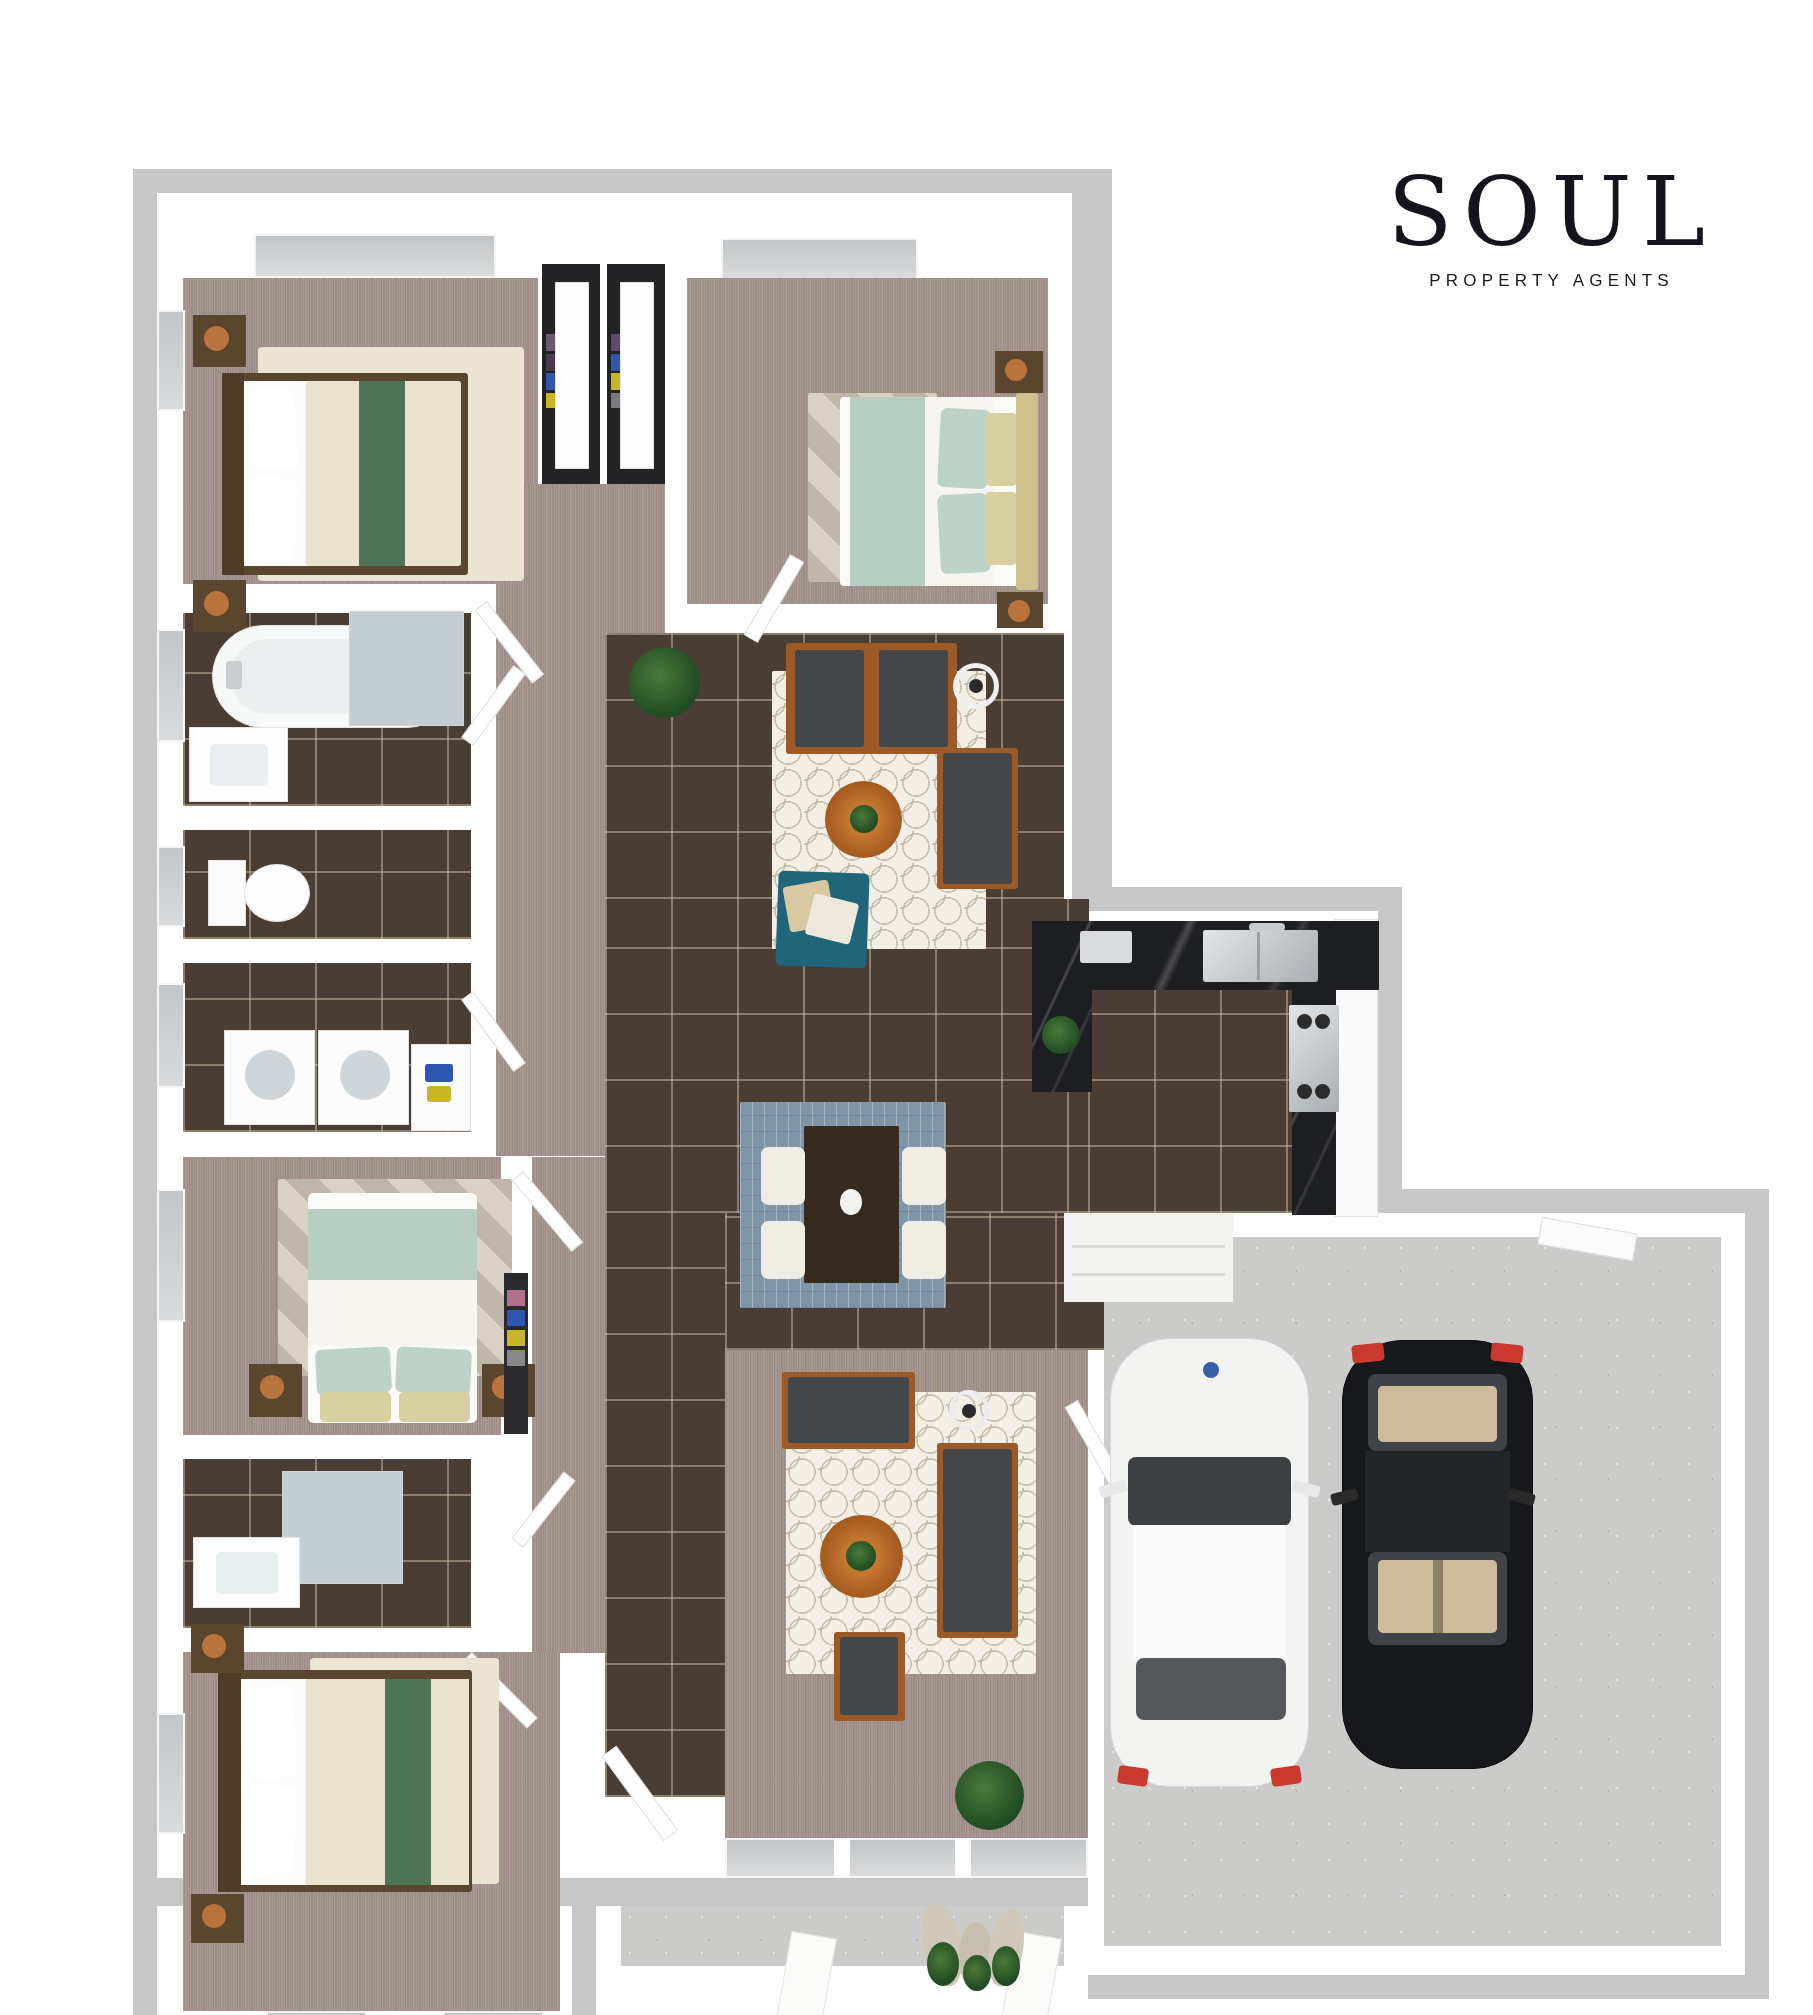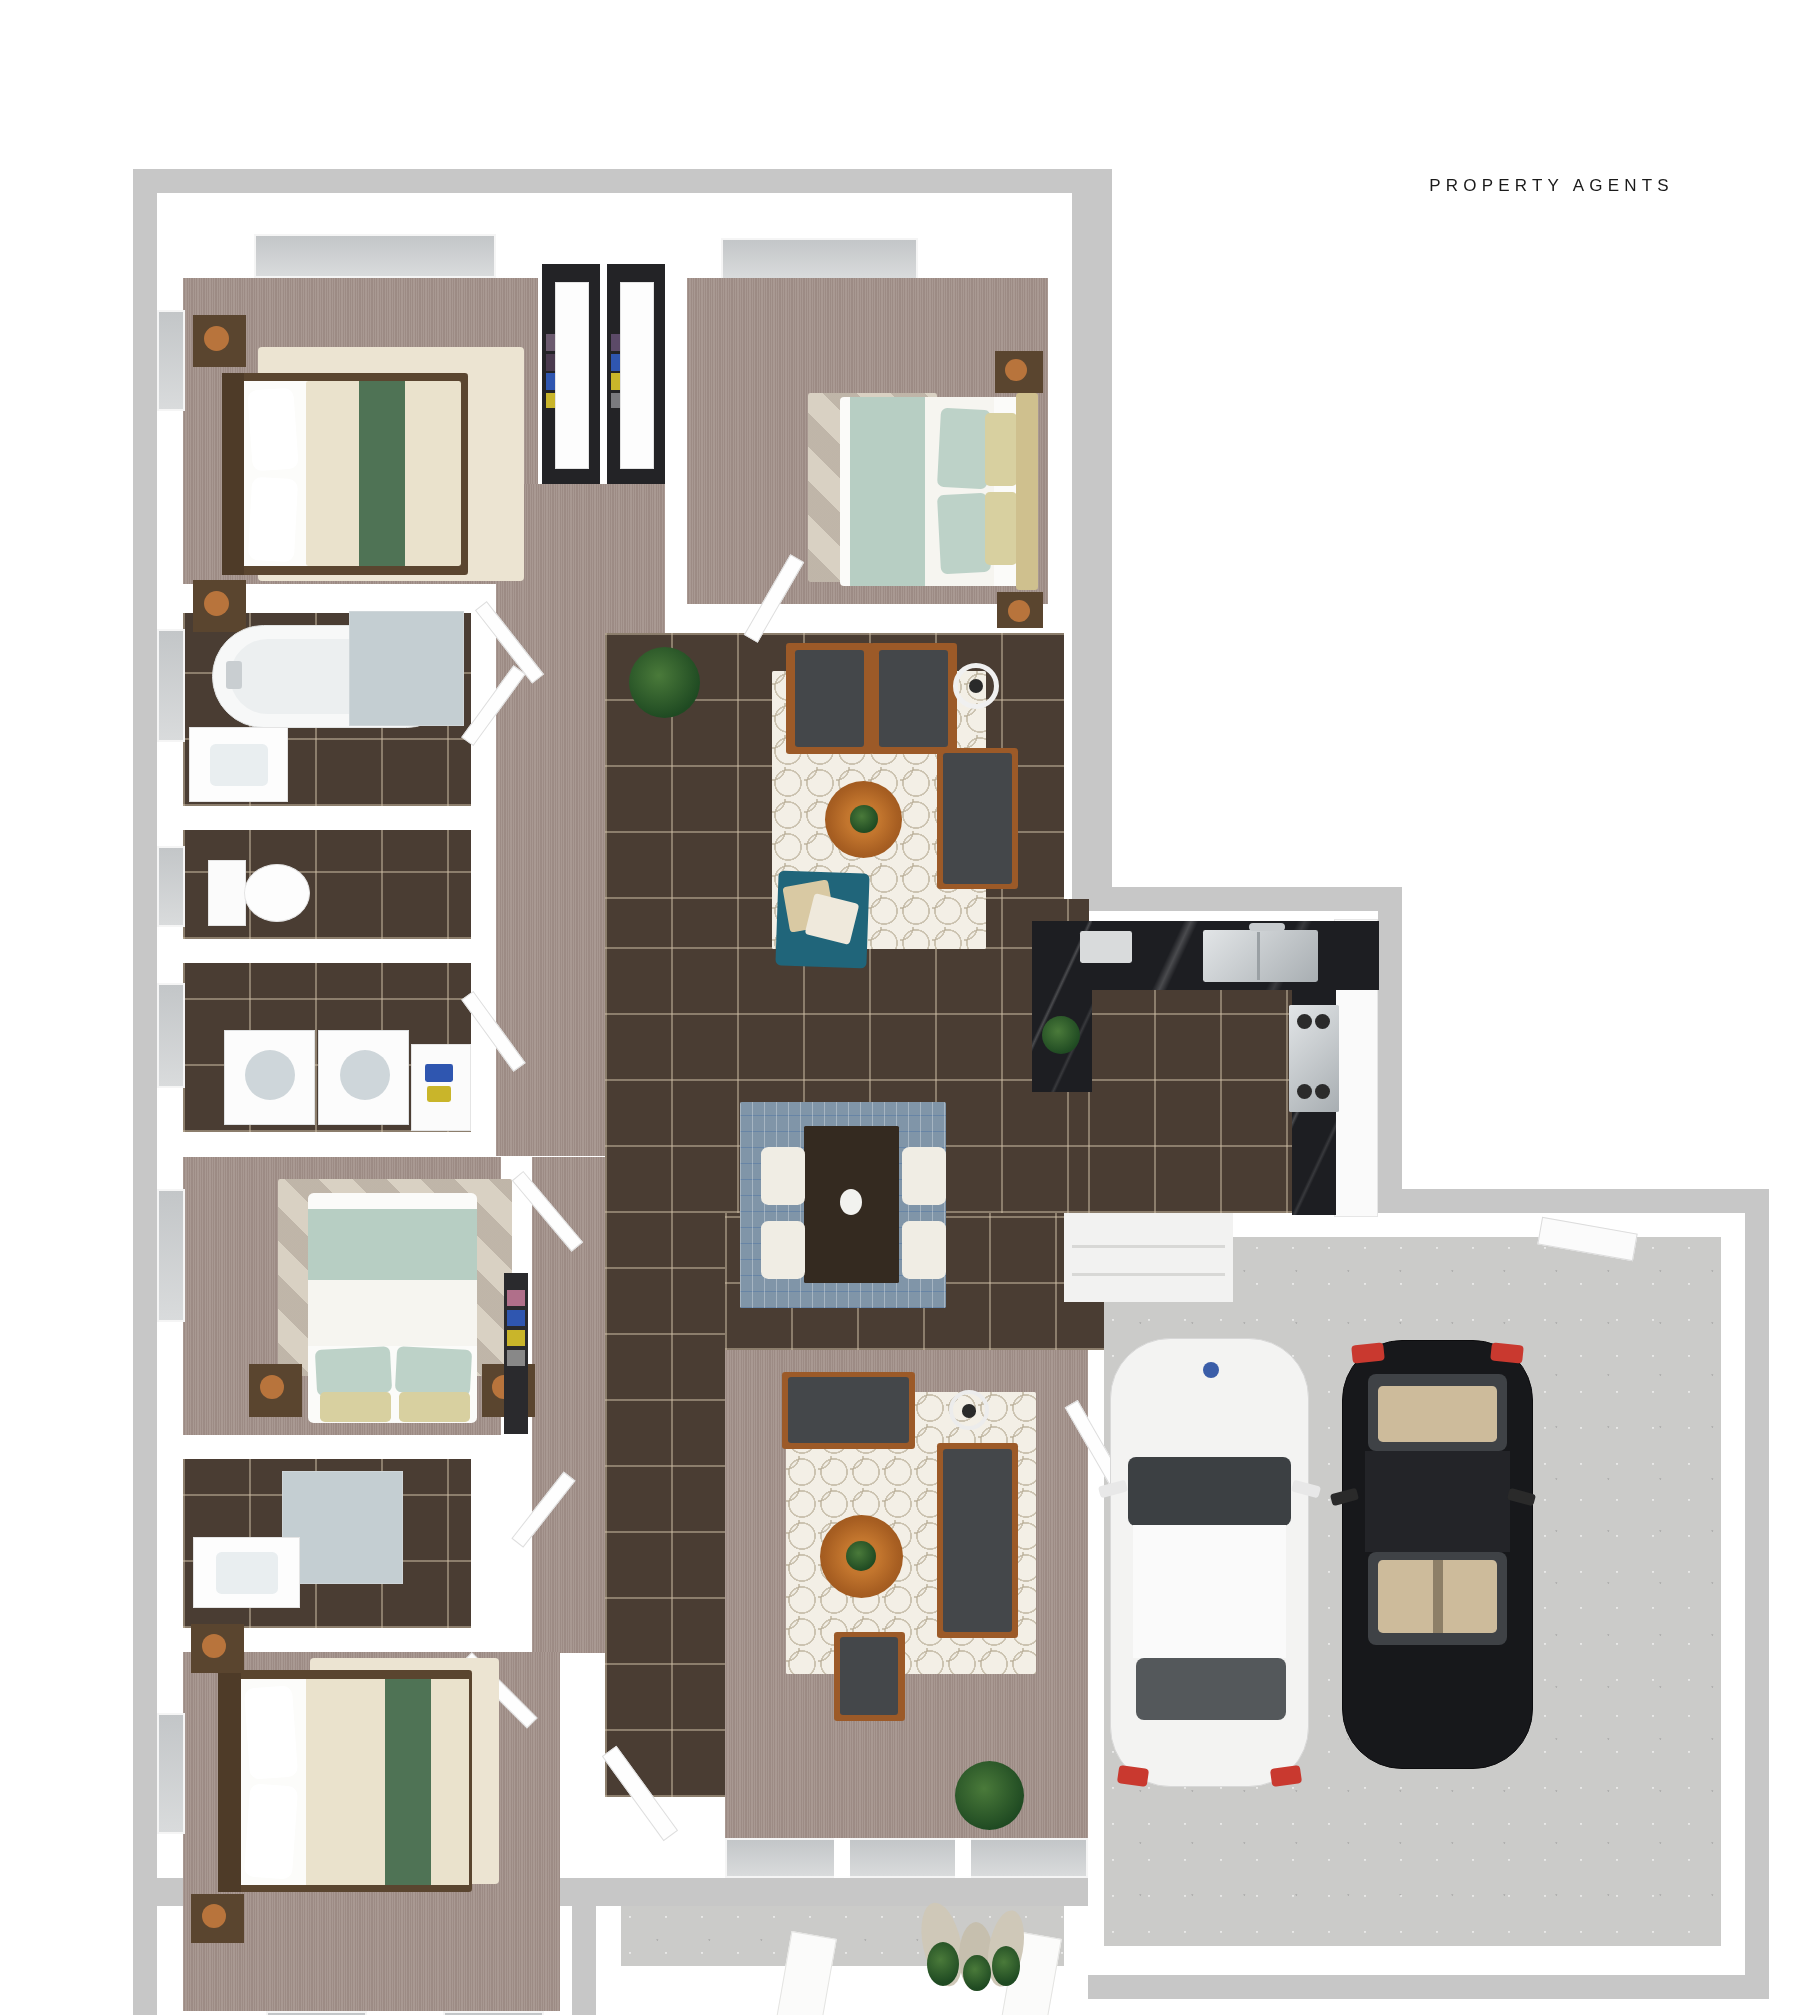--- a/index.html
+++ b/index.html
@@ -259,15 +259,16 @@
     <div class="shape" style="left: 840px; top: 1637px; width: 58px; height: 78px; background: rgb(68, 71, 74); border-radius: 3.2px;"></div>
     <div class="shape woodround" style="left: 820px; top: 1515px; width: 83px; height: 83px; border-radius: 50%;"></div>
     <div class="shape plant" style="left: 846px; top: 1541px; width: 30px; height: 30px; border-radius: 50%;"></div>
     <div class="shape" style="left: 949px; top: 1390px; width: 40px; height: 40px; background: rgba(255, 255, 255, 0); border-radius: 50%; border: 4.8px solid rgb(236, 236, 236);"></div>
     <div class="shape" style="left: 962px; top: 1404px; width: 13.7px; height: 13.7px; background: rgb(42, 42, 42); border-radius: 50%;"></div>
     <div class="shape" style="left: 967px; top: 1773px; width: 44px; height: 44px; background: rgb(138, 90, 59); border-radius: 50%;"></div>
     <div class="shape plant" style="left: 955px; top: 1761px; width: 69px; height: 69px; border-radius: 50%;"></div>
   </div>
 
 <div class="abs logo-block">
+  <div class="brand-name">SOUL</div>
   <div class="brand-tagline">PROPERTY AGENTS</div>
 </div>
 
 
 </body></html>

